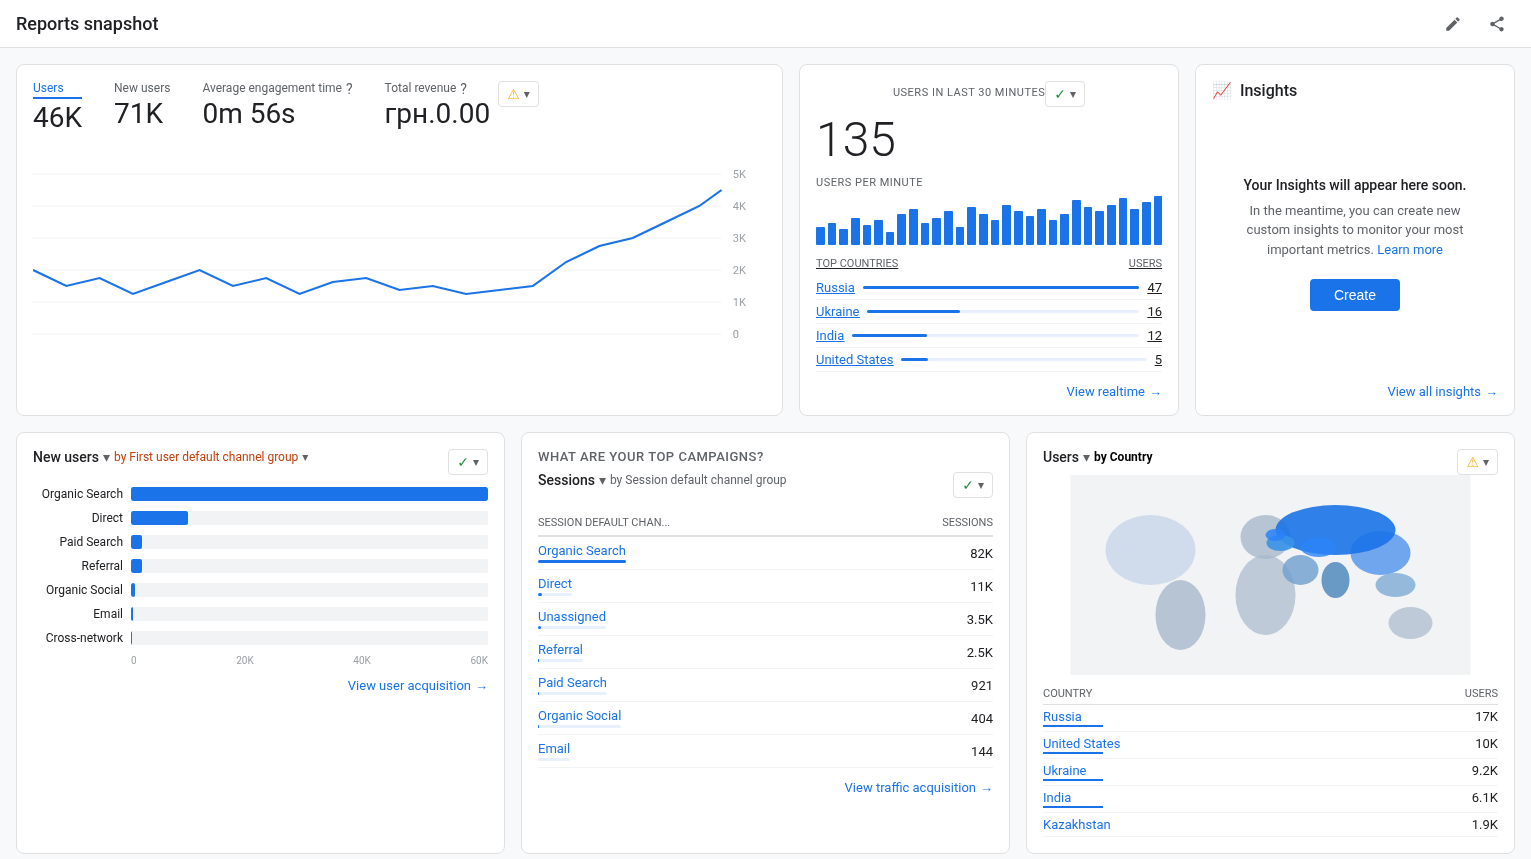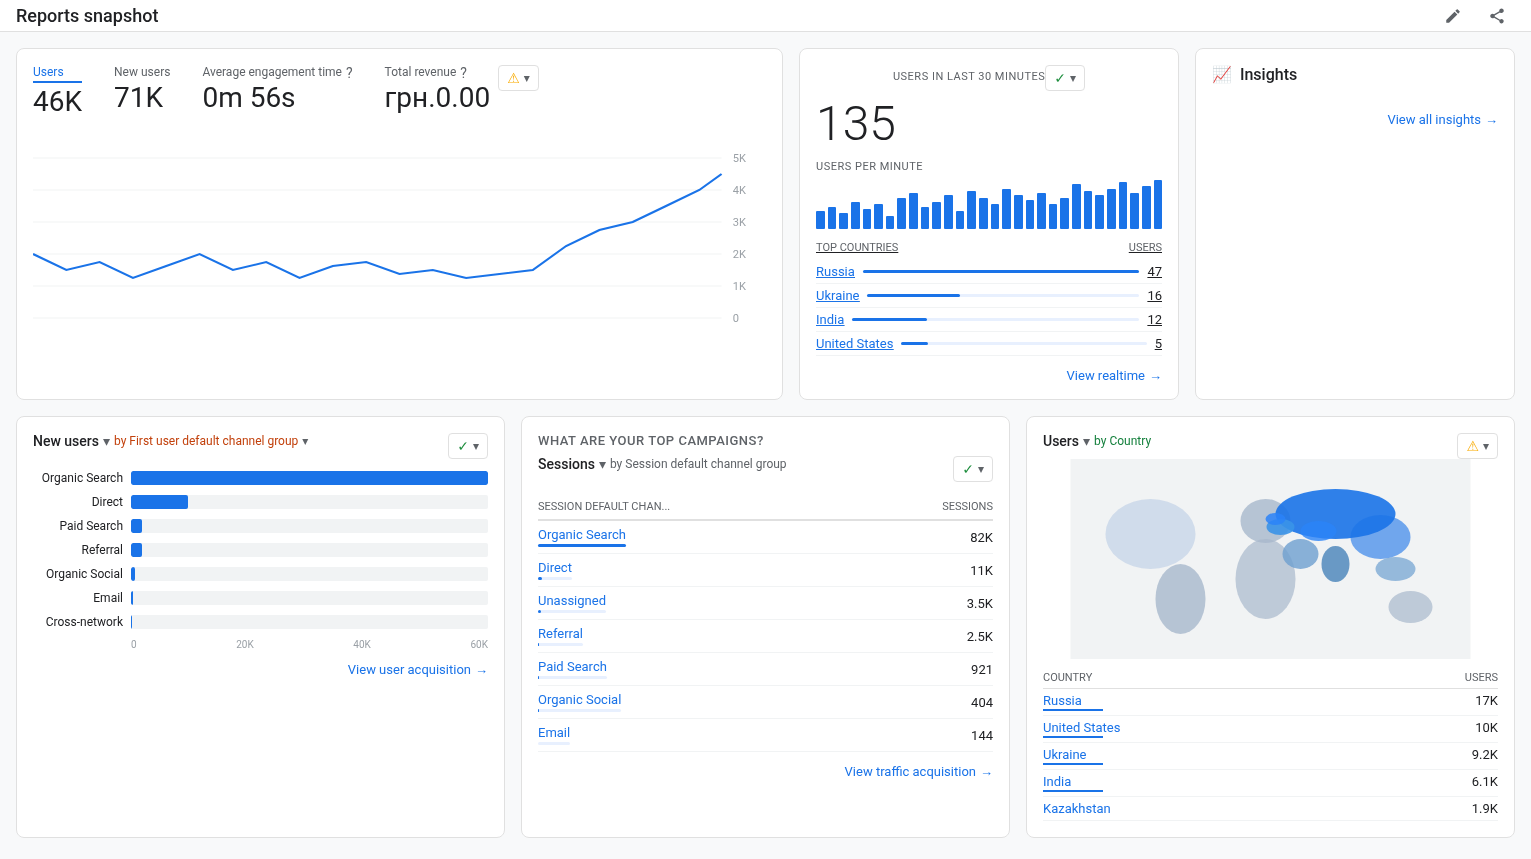--- a/index.html
+++ b/index.html
@@ -1,21 +1,21 @@
 <!DOCTYPE html>
 <html><head>
   <meta charset="utf-8">
   <style>
     * { box-sizing: border-box; margin: 0; padding: 0; }
     body { font-family: 'Google Sans', Roboto, Arial, sans-serif; background: #f8f9fa; color: #202124; font-size: 13px; }
     
     .page-header {
       display: flex; align-items: center; justify-content: space-between;
       padding: 8px 16px; background: #fff; border-bottom: 1px solid #e0e0e0;
-      height: 32px;
+      height: 48px;
     }
     .page-title { font-size: 18px; font-weight: 500; color: #202124; }
     .header-actions { display: flex; gap: 8px; }
     .header-icon { width: 36px; height: 36px; border-radius: 50%; display: flex; align-items: center; justify-content: center; cursor: pointer; color: #5f6368; font-size: 16px; }
 
     .main-content { padding: 16px; display: flex; flex-direction: column; gap: 16px; overflow-y: auto; height: calc(100vh - 48px); }
 
     .top-row { display: flex; gap: 16px; }
     .card { background: #fff; border-radius: 8px; border: 1px solid #e0e0e0; padding: 16px; }
 
@@ -278,20 +278,27 @@
           <span>View realtime</span> →
         </a>
       </div>
     </div>
 
     <div class="card insights-card">
       <div class="insights-header">
         <span class="insights-icon">📈</span>
         <span class="insights-title">Insights</span>
       </div>
+      <div class="insights-body">
+        <p class="insights-main-text">Your Insights will appear here soon.</p>
+        <p class="insights-sub-text">
+          <span>In the meantime, you can create new custom insights to monitor your most important metrics.</span> <a class="learn-more">Learn more</a>
+        </p>
+        <button class="create-btn">Create</button>
+      </div>
       <div class="insights-footer">
         <a class="view-link">
           <span>View all insights</span> →
         </a>
       </div>
     </div>
   </div>
 
   <div class="bottom-row">
 
@@ -456,21 +463,21 @@
           <span>View traffic acquisition</span> →
         </a>
       </div>
     </div>
 
     <div class="card geo-card">
       <div class="card-header-row">
         <div class="card-subtitle">
           <span>Users</span>
           <span style="color:#5f6368; font-weight:400;"> ▾ </span>
-          <span style="color:#15803d; font-weight:400; font-size:12px;">by Country</span>
+          <span style="color:#000000; font-weight:700; font-size:12px;">by Country</span>
         </div>
         <button class="warning-btn">
           <span class="warning-icon">⚠</span>
           <span>▾</span>
         </button>
       </div>
 
       <div class="geo-map">
         <svg viewBox="0 0 400 200" width="100%" height="100%">
           <rect width="400" height="200" fill="#f1f3f4"></rect>

